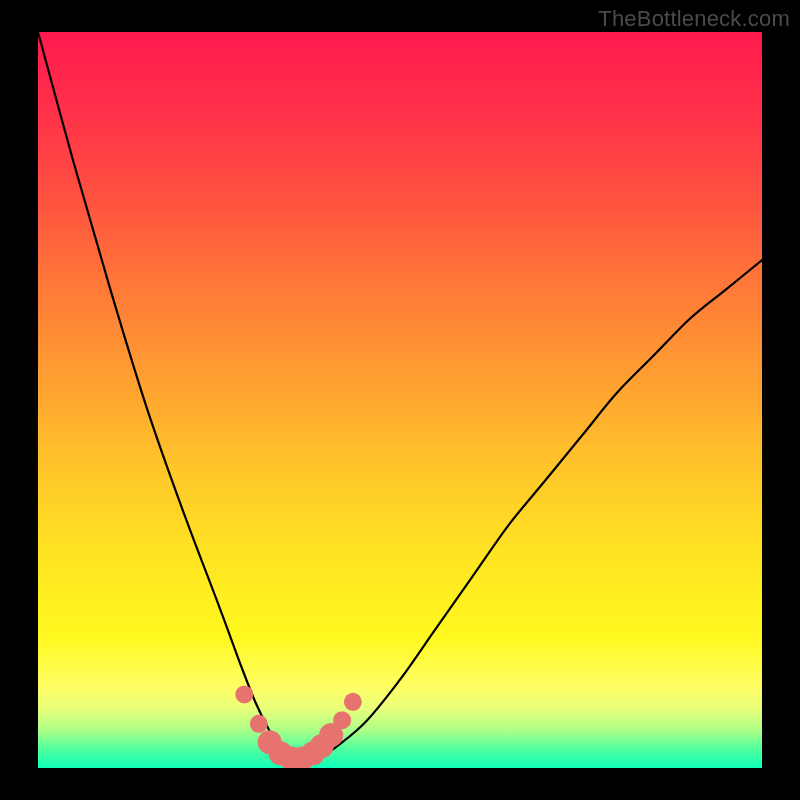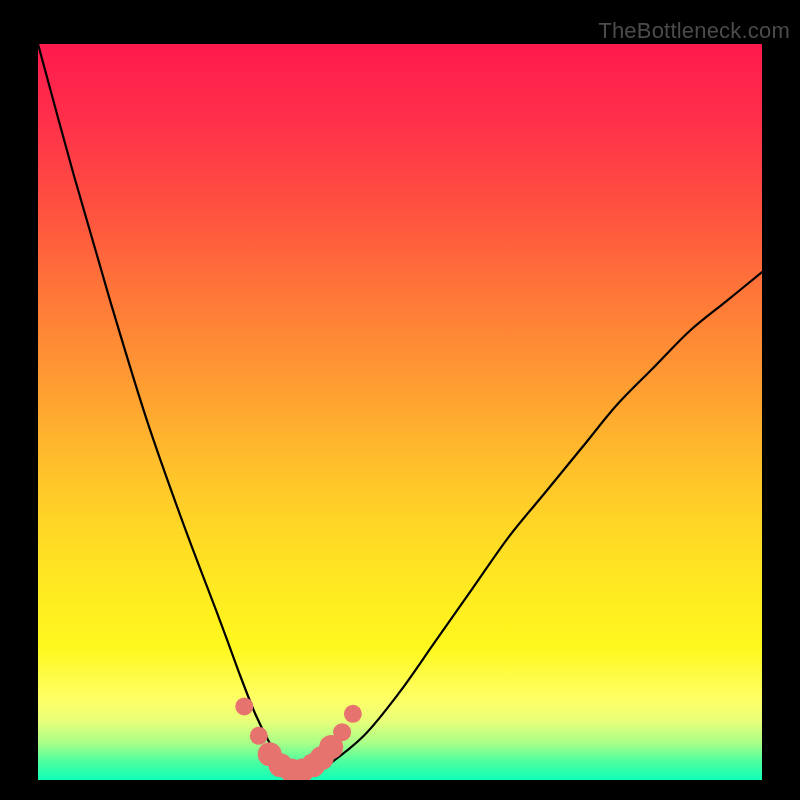--- a/index.html
+++ b/index.html
@@ -7,21 +7,21 @@
     padding: 0;
     width: 800px;
     height: 800px;
     overflow: hidden;
     background: #000;
     font-family: Arial, Helvetica, sans-serif;
   }
   .frame {
     position: absolute;
     left: 0;
-    top: 12px;
+    top: 0;
     width: 800px;
     height: 583px;
     background: #000;
   }
   .plot {
     position: absolute;
     left: 38px;
     top: 32px;
     width: 724px;
     height: 736px;

